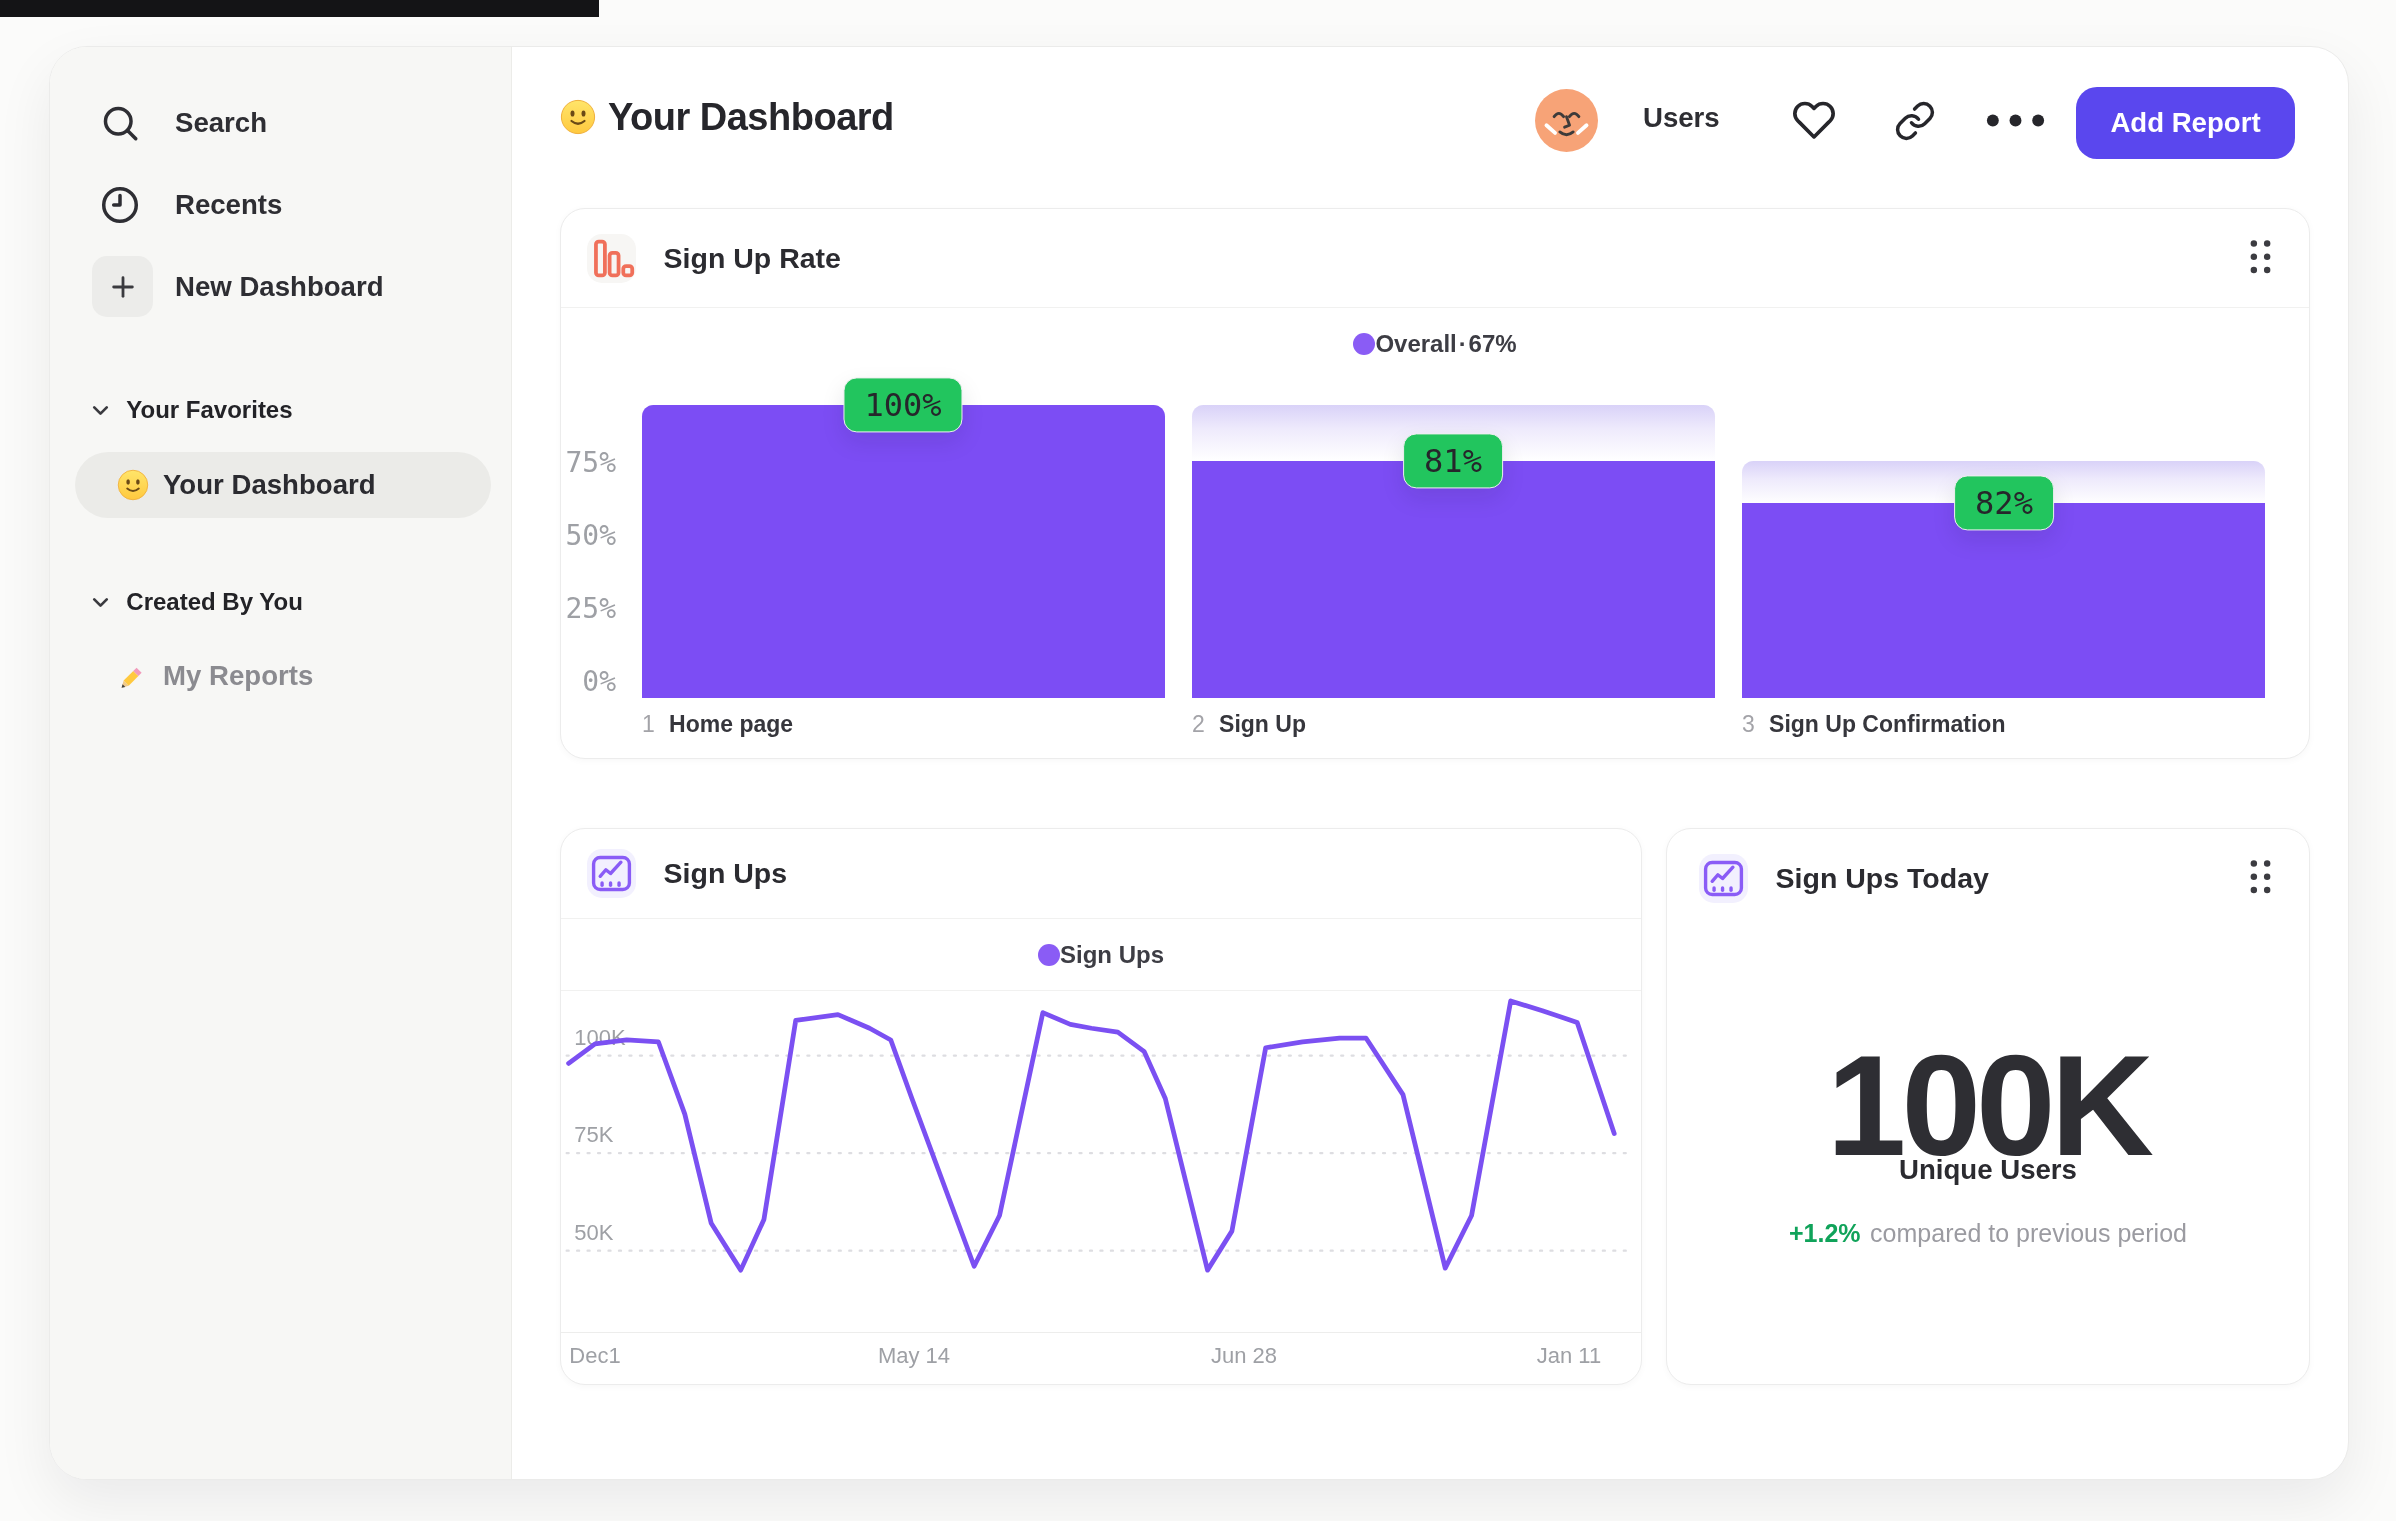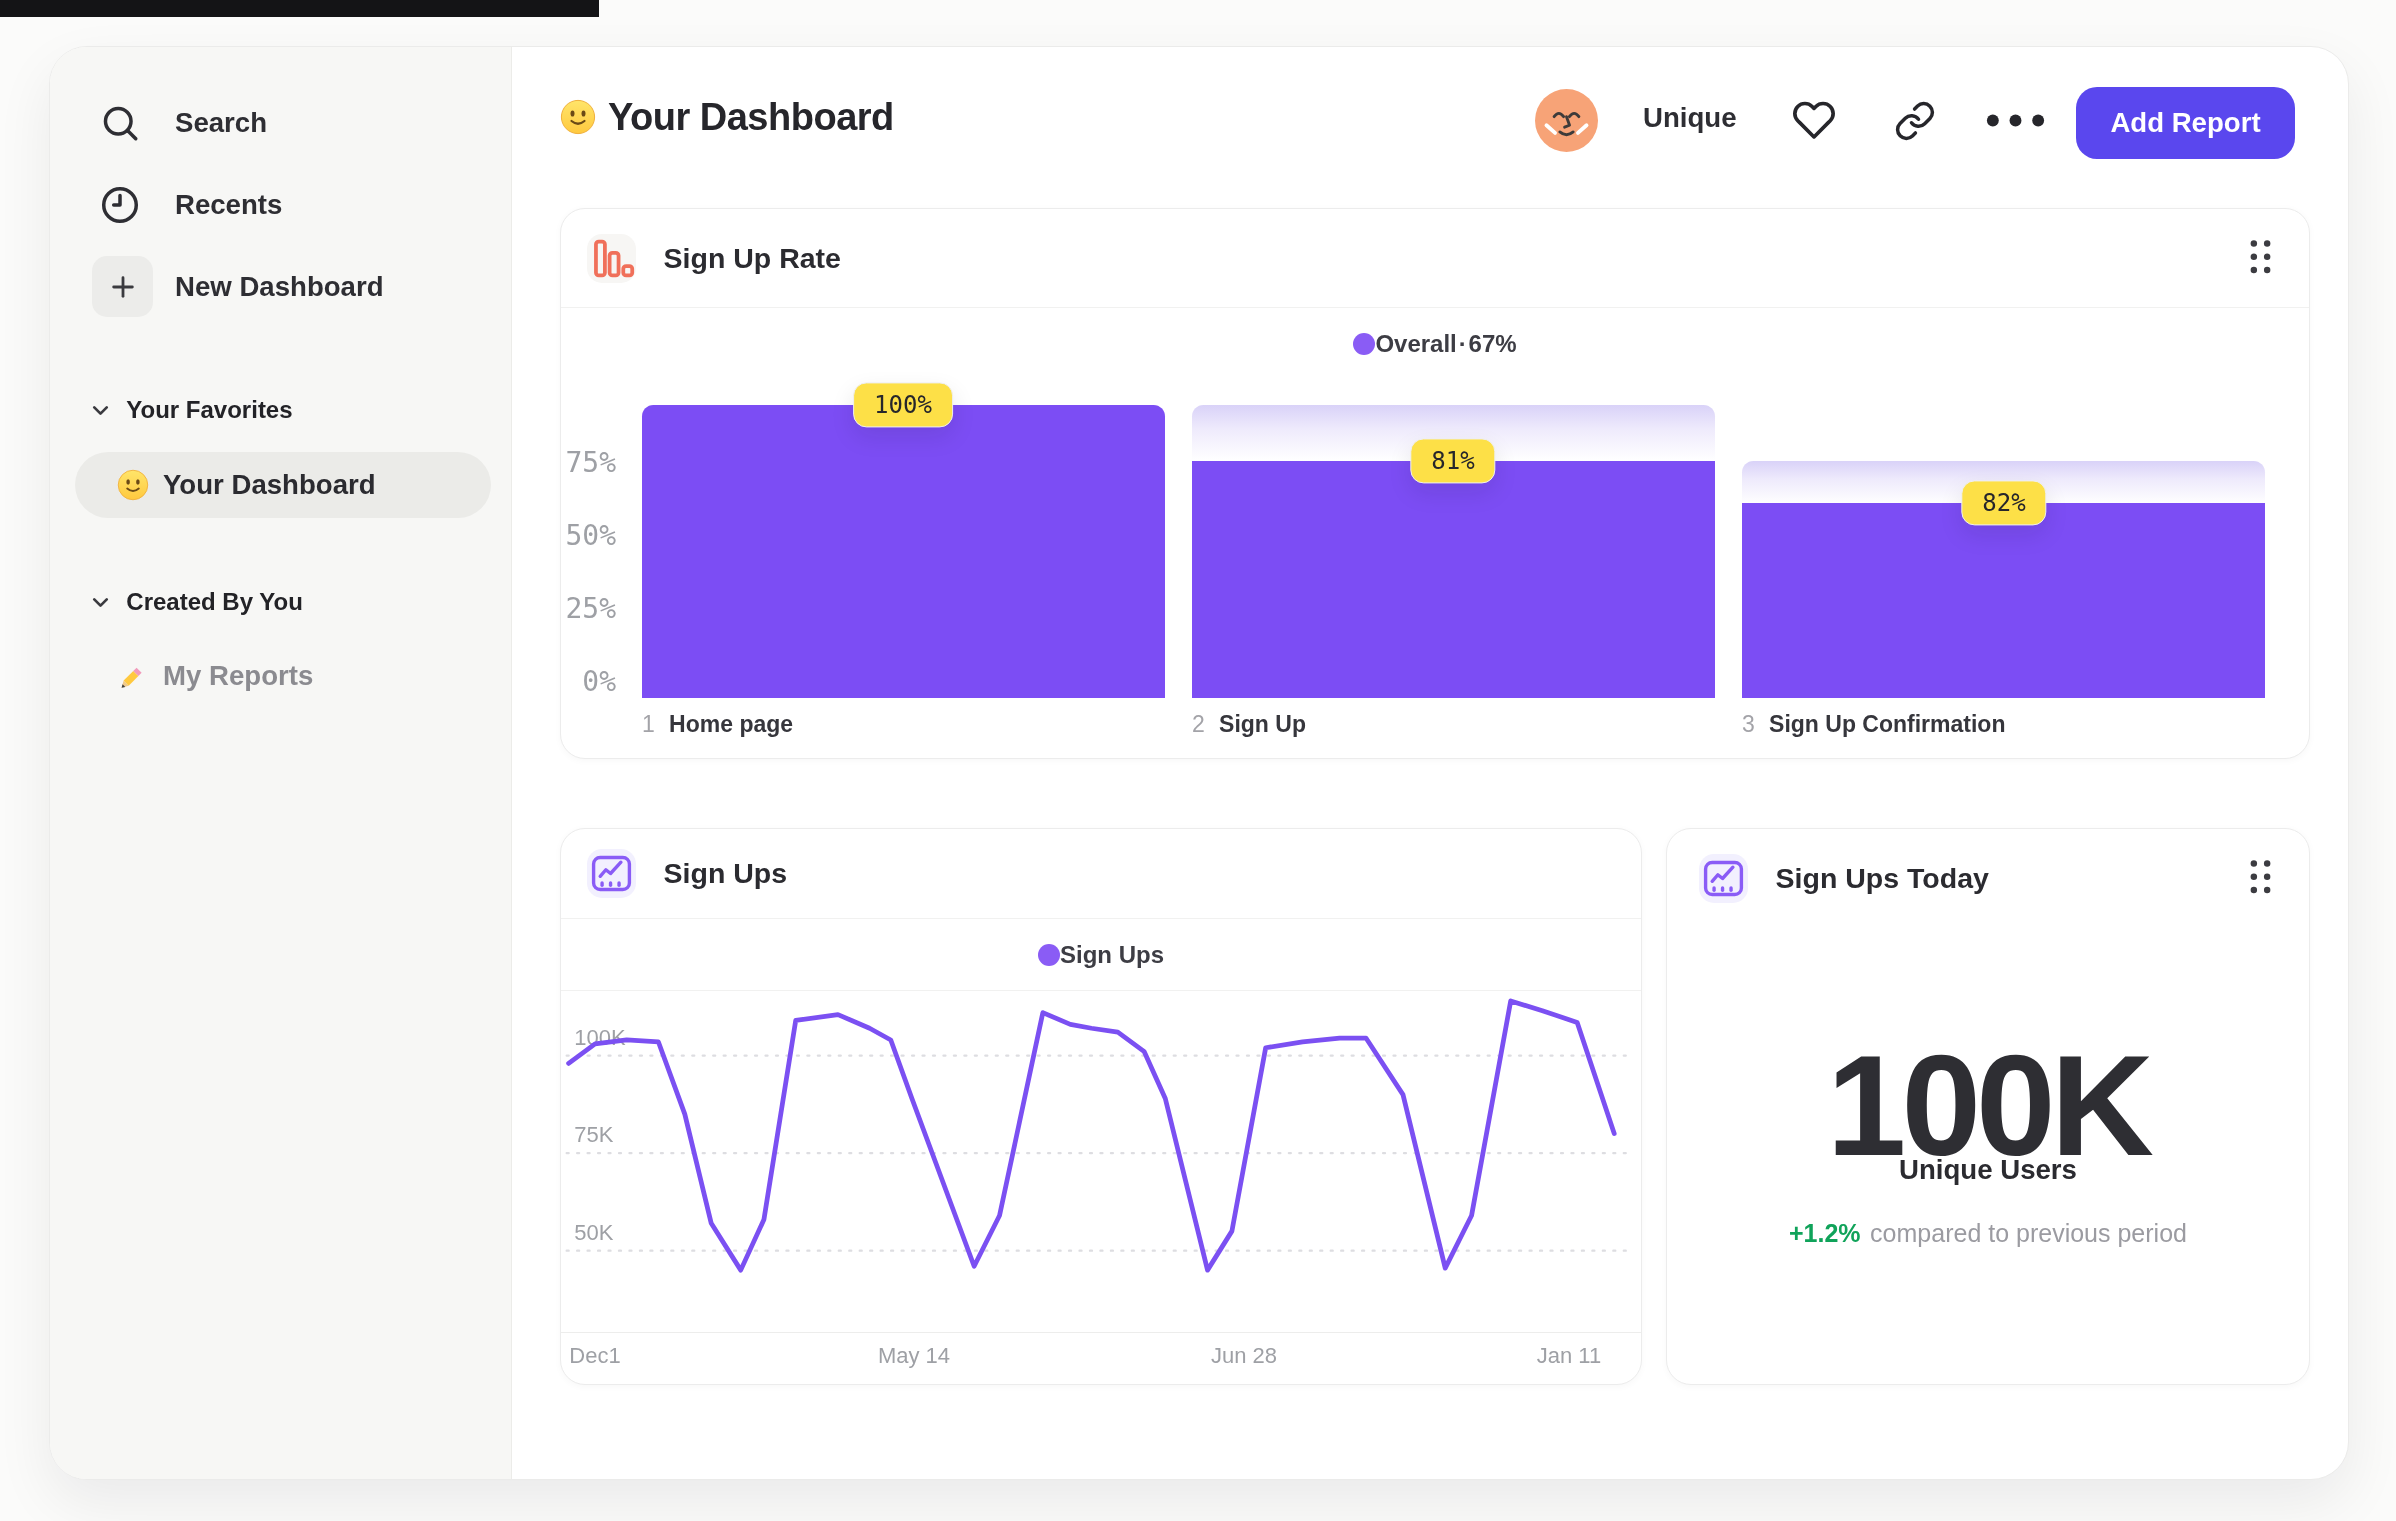--- a/index.html
+++ b/index.html
@@ -49,21 +49,21 @@
   #card-funnel .legend-row{top:107px;height:55px;}
   #card-line .legend-row{top:90px;height:72px;border-bottom:1.9px solid #f1f1f0;}
   .legend-dot{width:22px;height:22px;border-radius:50%;background:#8A5CF5;}
   .legend-sep{margin:0 1.9px;}
   
   .funnel-plot,.line-plot{position:absolute;left:0;top:0;right:0;bottom:0;}
   .f-ytick{position:absolute;left:0;width:55px;text-align:right;font-family:"DejaVu Sans Mono",monospace;font-size:28px;color:#9ea0a5;line-height:25px;}
   .f-cap{position:absolute;border-radius:11.4px 11.4px 0 0;background:linear-gradient(180deg,#d9d2f8 0%,#eeeafc 42%,#ffffff 100%);}
   .f-bar{position:absolute;background:#7C4DF4;}
   .f-bar.first{border-radius:11.4px 11.4px 0 0;}
-  .f-tip{position:absolute;transform:translate(-50%,-50%);background:#fde047;border:1.9px solid #efeff0;border-radius:13.3px;padding:7.6px 20px;font-family:"DejaVu Sans Mono",monospace;font-size:24px;color:#26262b;box-shadow:0 9.5px 23px rgba(20,20,40,.10);white-space:nowrap;}
+  .f-tip{position:absolute;transform:translate(-50%,-50%);background:#22c55e;border:1.9px solid #efeff0;border-radius:13.3px;padding:7.6px 20px;font-family:"DejaVu Sans Mono",monospace;font-size:32px;color:#26262b;box-shadow:0 9.5px 23px rgba(20,20,40,.10);white-space:nowrap;}
   .f-cat{position:absolute;top:502px;display:flex;gap:14.3px;font-size:23px;white-space:nowrap;}
   .f-cat .num{color:#a3a3a8;}
   .f-cat .name{color:#36363c;font-weight:600;}
   
   .l-ytick{position:absolute;left:13.3px;font-size:22px;color:#9ea0a5;}
   .l-xtick{position:absolute;top:514px;transform:translateX(-50%);font-size:22px;color:#9ea0a5;white-space:nowrap;}
   .l-axis{position:absolute;left:0;right:0;top:503px;border-top:1.9px solid #ededec;}
   
   .stat-value{position:absolute;left:0;right:0;top:196px;text-align:center;font-size:143px;font-weight:700;color:#2e2e33;letter-spacing:-4.8px;line-height:162px;}
   .stat-label{position:absolute;left:0;right:0;top:325px;text-align:center;font-size:27.6px;font-weight:700;color:#2b2b30;}
@@ -155,21 +155,21 @@
 
       <svg class="avatar" viewBox="0 0 66 66">
         <circle cx="33" cy="33" r="33" fill="#F7A377"></circle>
         <path d="M20 29 q5 -7 10 0" stroke="#3e3b3a" stroke-width="3" fill="none" stroke-linecap="round"></path>
         <path d="M36 29 q5 -7 10 0" stroke="#3e3b3a" stroke-width="3" fill="none" stroke-linecap="round"></path>
         <path d="M33 29 l3.2 9 l-5.2 2" stroke="#3e3b3a" stroke-width="3" fill="none" stroke-linecap="round" stroke-linejoin="round"></path>
         <path d="M26 45 q7 6 14 0" stroke="#3e3b3a" stroke-width="3" fill="none" stroke-linecap="round"></path>
         <line x1="12" y1="38" x2="21" y2="46" stroke="#ffffff" stroke-width="4" stroke-linecap="round"></line>
         <line x1="54" y1="38" x2="45" y2="46" stroke="#ffffff" stroke-width="4" stroke-linecap="round"></line>
       </svg>
-      <button class="share-btn">Unique</button>
+      <button class="share-btn">Users</button>
       <button class="iconbtn heart-btn">
         <svg width="44" height="44" viewBox="0 0 24 24" fill="none" stroke="#26262b" stroke-width="2" stroke-linecap="round" stroke-linejoin="round">
           <path d="M20.84 4.61a5.5 5.5 0 0 0-7.78 0L12 5.67l-1.06-1.06a5.5 5.5 0 0 0-7.78 7.78l1.06 1.06L12 21.23l7.78-7.78 1.06-1.06a5.5 5.5 0 0 0 0-7.78z"></path>
         </svg>
       </button>
       <button class="iconbtn link-btn">
         <svg width="42" height="42" viewBox="0 0 24 24" fill="none" stroke="#26262b" stroke-width="2" stroke-linecap="round" stroke-linejoin="round">
           <path d="M10 13a5 5 0 0 0 7.54.54l3-3a5 5 0 0 0-7.07-7.07l-1.72 1.71"></path>
           <path d="M14 11a5 5 0 0 0-7.54-.54l-3 3a5 5 0 0 0 7.07 7.07l1.71-1.71"></path>
         </svg>

